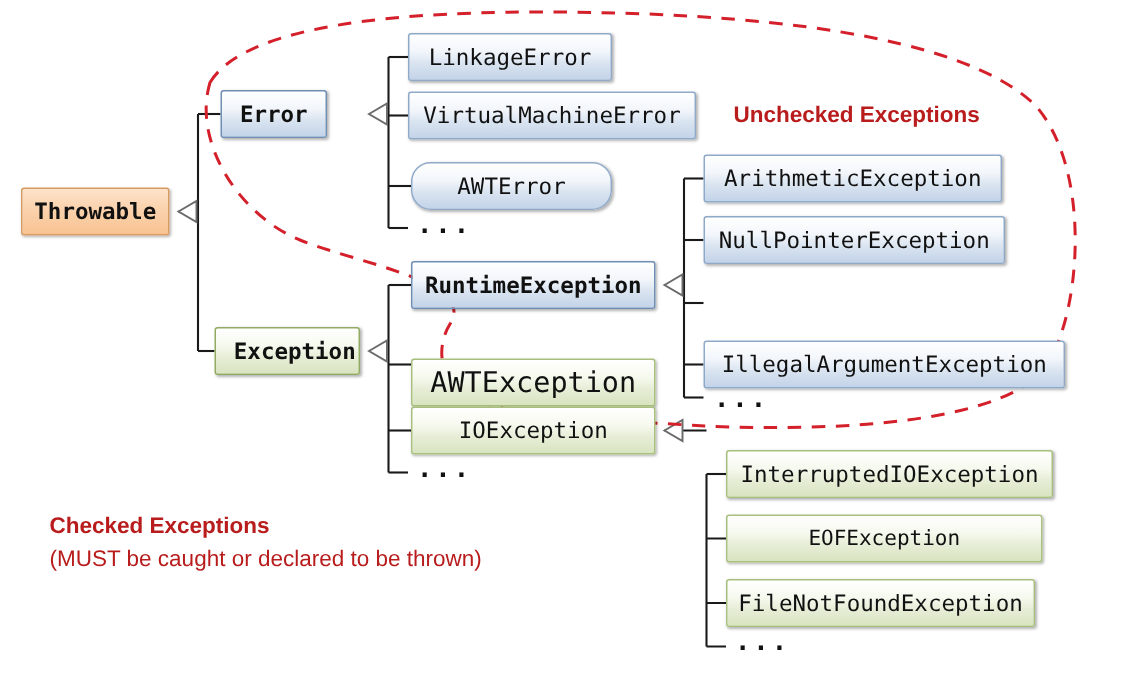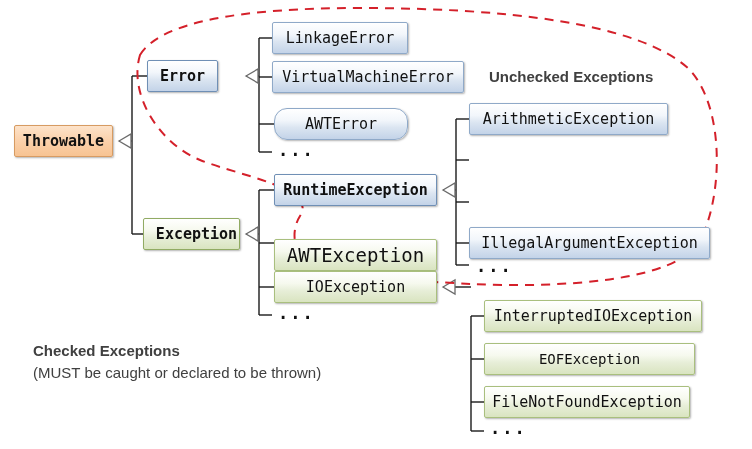--- a/index.html
+++ b/index.html
@@ -36,21 +36,21 @@
   .n-green{
     border:1px solid #a9bf7e;
     background:linear-gradient(to bottom,#ffffff 0%,#f6f9ee 38%,#e7eed8 62%,#d9e4c0 100%);
     box-shadow:1px 1px 2px rgba(0,0,0,.30);
   }
   .n-green.bold{font-weight:bold;border-color:#91ab63;}
 
   .lbl{
     position:absolute;
     font-family:"Liberation Sans",sans-serif;
-    color:#404040;
+    color:#b91c1c;
     white-space:nowrap;
   }
   .lbl.b{font-weight:bold;}
 
   .ellipsis{
     position:absolute;
     font-family:"DejaVu Sans Mono",monospace;
     font-weight:bold;
     color:#111;
     letter-spacing:2px;
@@ -135,20 +135,21 @@
   <div class="node n-blue bold" style="left:274px;top:174px;width:163px;height:32px;font-size:15px;">RuntimeException</div>
 
   <div class="node n-green" style="left:274px;top:239px;width:163px;height:32px;font-size:19px;">AWTException</div>
 
   <div class="node n-green" style="left:274px;top:271px;width:163px;height:32px;font-size:15px;">IOException</div>
 
   <div class="ellipsis" style="left:278px;top:303px;font-size:17px;">...</div>
 
   <div class="node n-blue" style="left:469px;top:103px;width:199px;height:32px;font-size:15px;">ArithmeticException</div>
 
+  <div class="node n-blue" style="left:469px;top:144px;width:201px;height:32px;font-size:15px;">NullPointerException</div>
 
 
   <div class="node n-blue" style="left:469px;top:227px;width:241px;height:32px;font-size:15px;">IllegalArgumentException</div>
 
   <div class="ellipsis" style="left:476px;top:256px;font-size:17px;">...</div>
 
   <div class="node n-green" style="left:484px;top:300px;width:218px;height:32px;font-size:15px;">InterruptedIOException</div>
 
   <div class="node n-green" style="left:484px;top:343px;width:211px;height:32px;font-size:14px;">EOFException</div>
 

